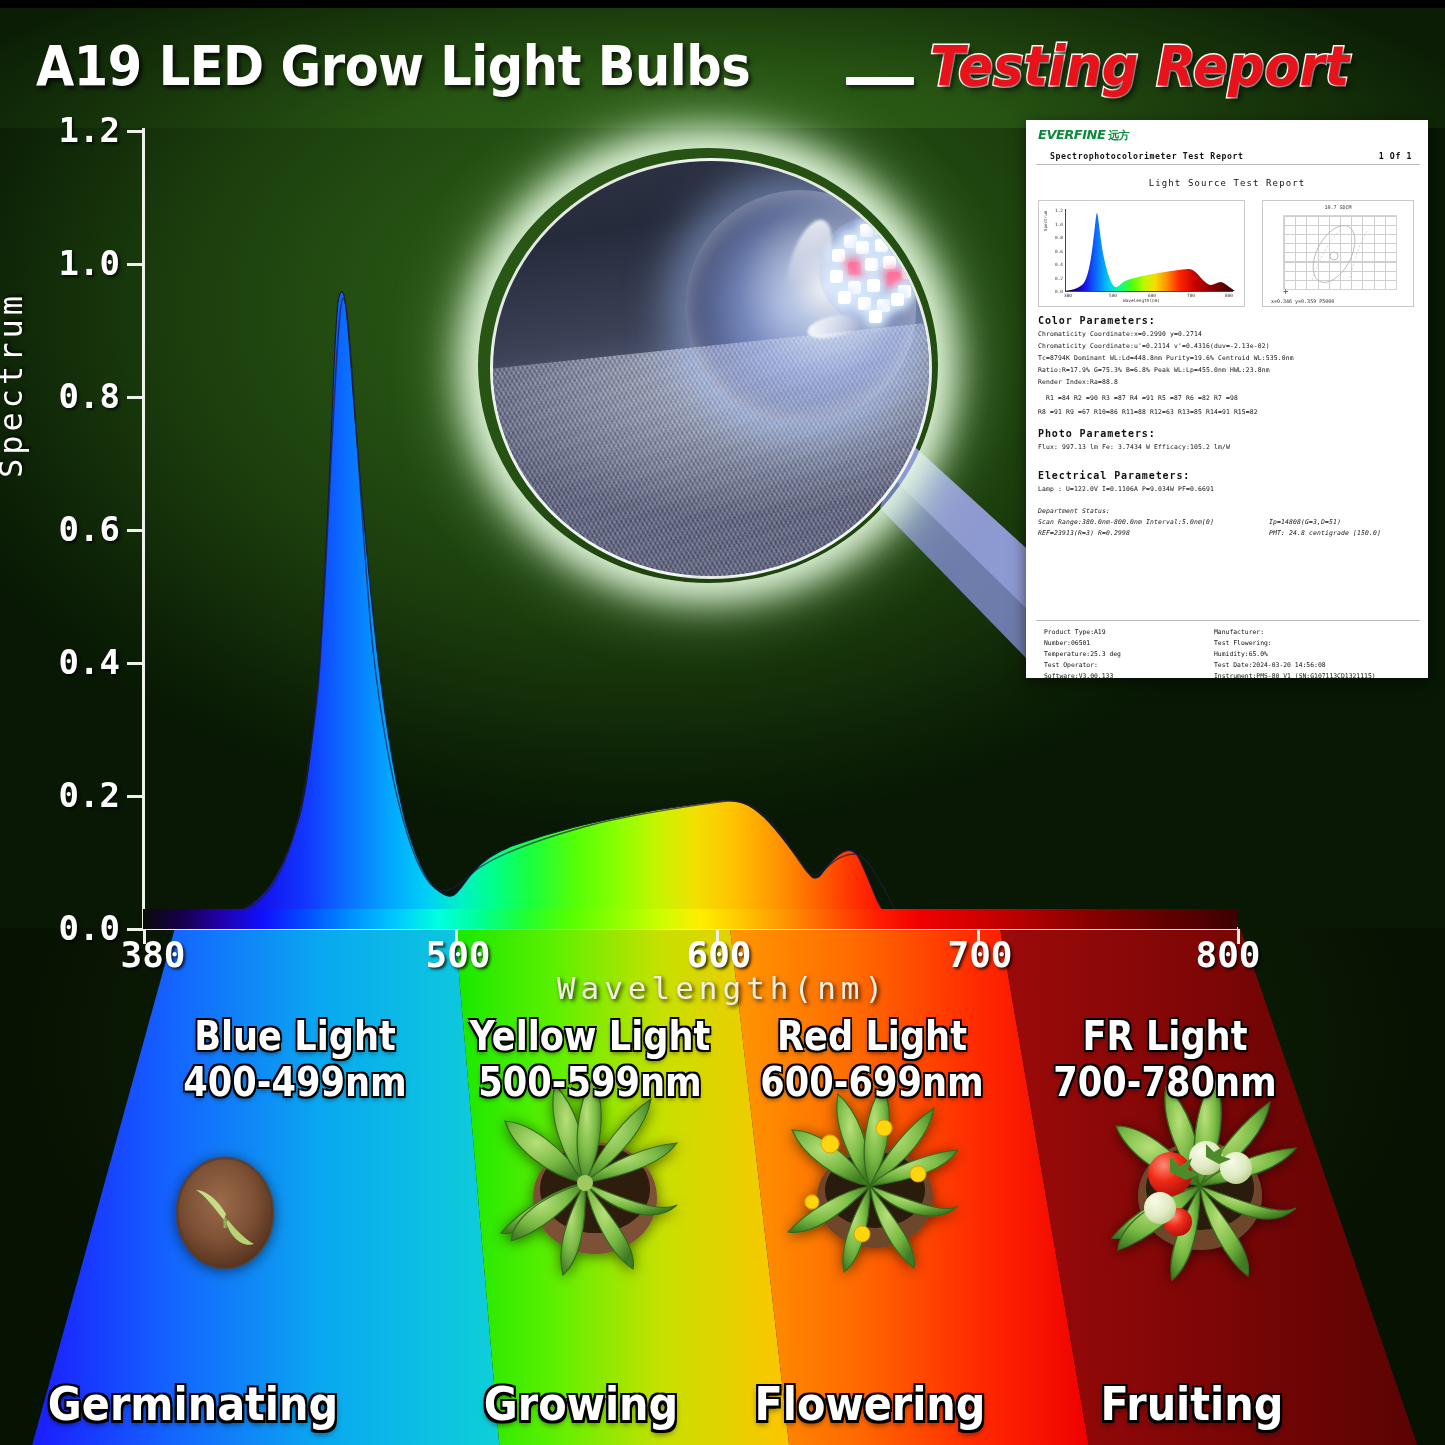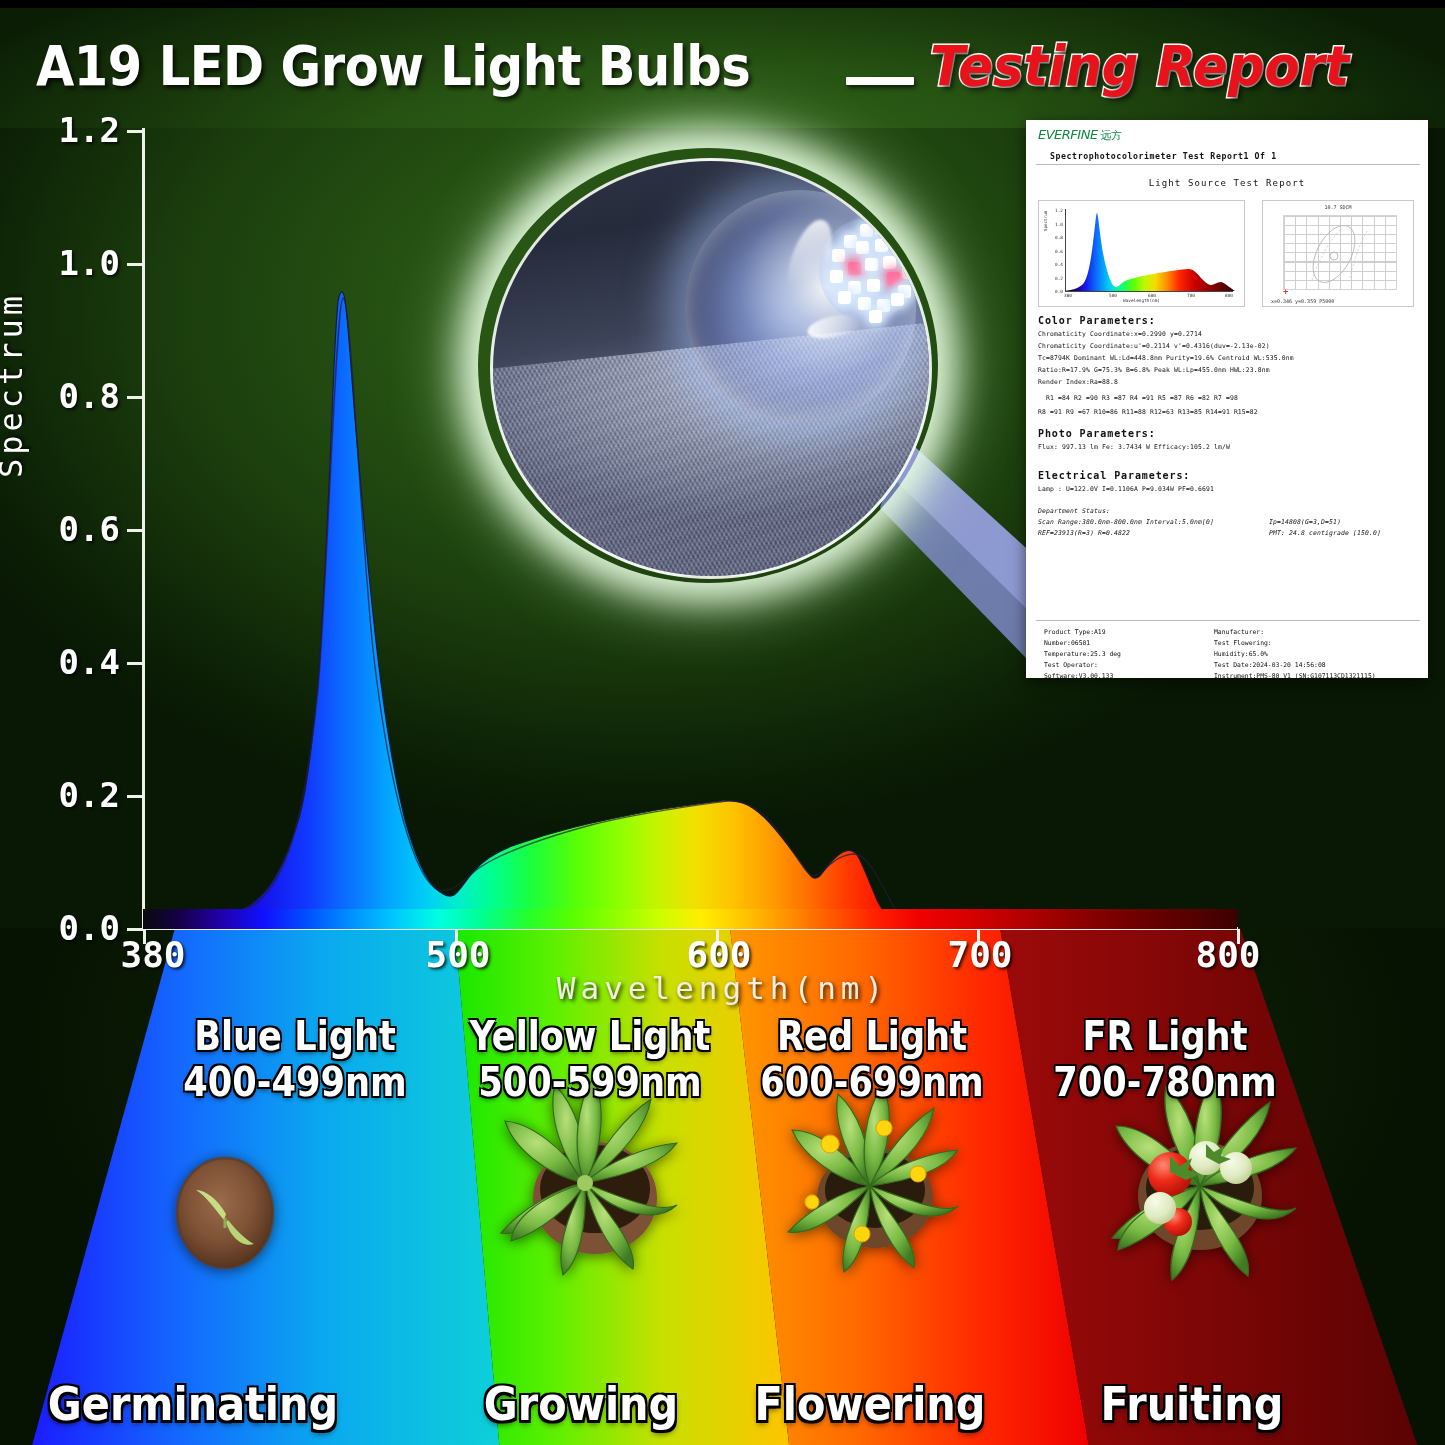--- a/index.html
+++ b/index.html
@@ -173,24 +173,24 @@
   
   .report{
     position:absolute;left:1026px;top:112px;width:402px;height:558px;
     background:#ffffff;z-index:22;
     box-shadow:0 4px 14px rgba(0,0,0,.55);
     overflow:hidden;
     font-family:"DejaVu Sans Mono",monospace;
     color:#111;
   }
   .rep-logo{position:absolute;left:12px;top:7px;font-family:"DejaVu Sans",sans-serif;
-            font-weight:normal;font-style:italic;font-size:13px;color:#0e8a3c;letter-spacing:-.5px;}
+            font-weight:bold;font-style:italic;font-size:13px;color:#0e8a3c;letter-spacing:-.5px;}
   .rep-logo .cn{font-style:normal;font-size:11px;margin-left:3px;}
   .rep-hdr{position:absolute;left:24px;top:31px;width:362px;font-size:8.2px;font-weight:bold;
-           display:flex;letter-spacing:.6px;}
+           display:flex;justify-content:space-between;letter-spacing:.6px;}
   .rep-rule{position:absolute;left:10px;top:44px;width:384px;height:1px;background:#bbb;}
   .rep-title{position:absolute;left:0;top:58px;width:402px;text-align:center;font-size:9px;
              font-weight:normal;letter-spacing:1.1px;}
   .rep-chart{position:absolute;left:12px;top:80px;width:205px;height:105px;border:1px solid #c9c9c9;background:#fff;}
   .rep-cie{position:absolute;left:236px;top:80px;width:150px;height:105px;border:1px solid #c9c9c9;background:#fff;}
   .rep-cie-t{position:absolute;left:0;top:3px;width:150px;text-align:center;font-size:5px;color:#333;}
   .rep-cie-box{position:absolute;left:20px;top:14px;width:112px;height:73px;
     background:
       repeating-linear-gradient(to right, #cfcfcf 0 1px, transparent 1px 11.2px),
       repeating-linear-gradient(to bottom, #cfcfcf 0 1px, transparent 1px 9.1px);
@@ -677,21 +677,21 @@
     <div class="rep-l" style="top:288px;">R8 =91      R9 =67      R10=86      R11=88      R12=63      R13=85      R14=91      R15=82</div>
 
     <div class="rep-sec" style="top:308px;">Photo Parameters:</div>
     <div class="rep-l" style="top:323px;">Flux: 997.13 lm    Fe: 3.7434 W Efficacy:105.2 lm/W</div>
 
     <div class="rep-sec" style="top:350px;">Electrical Parameters:</div>
     <div class="rep-l" style="top:365px;">Lamp     : U=122.0V   I=0.1106A   P=9.034W PF=0.6691</div>
 
     <div class="rep-l it" style="top:387px;">Department Status:</div>
     <div class="rep-l it" style="top:398px;">Scan Range:380.0nm-800.0nm    Interval:5.0nm[0]</div>
-    <div class="rep-l it" style="top:409px;">REF=23913(R=3)                 R=0.4822</div>
+    <div class="rep-l it" style="top:409px;">REF=23913(R=3)                 R=0.2998</div>
     <div class="rep-l it" style="top:398px;left:243px;">Ip=14808(G=3,D=51)</div>
     <div class="rep-l it" style="top:409px;left:243px;">PMT: 24.8 centigrade [150.0]</div>
 
     <div class="rep-rule2"></div>
 
     <div class="rep-foot" style="left:18px;top:508px;">Product Type:A19</div>
     <div class="rep-foot" style="left:18px;top:519px;">Number:06501</div>
     <div class="rep-foot" style="left:18px;top:530px;">Temperature:25.3 deg</div>
     <div class="rep-foot" style="left:18px;top:541px;">Test Operator:</div>
     <div class="rep-foot" style="left:18px;top:552px;">Software:V3.00.133</div>

